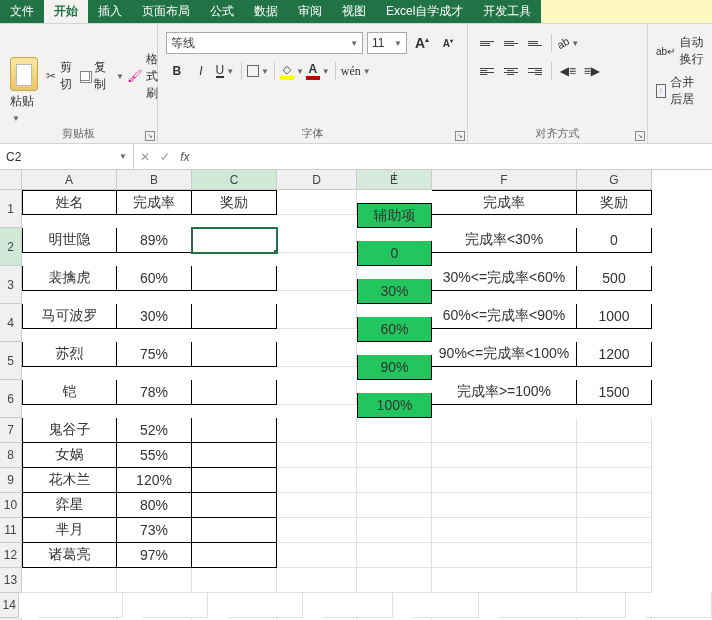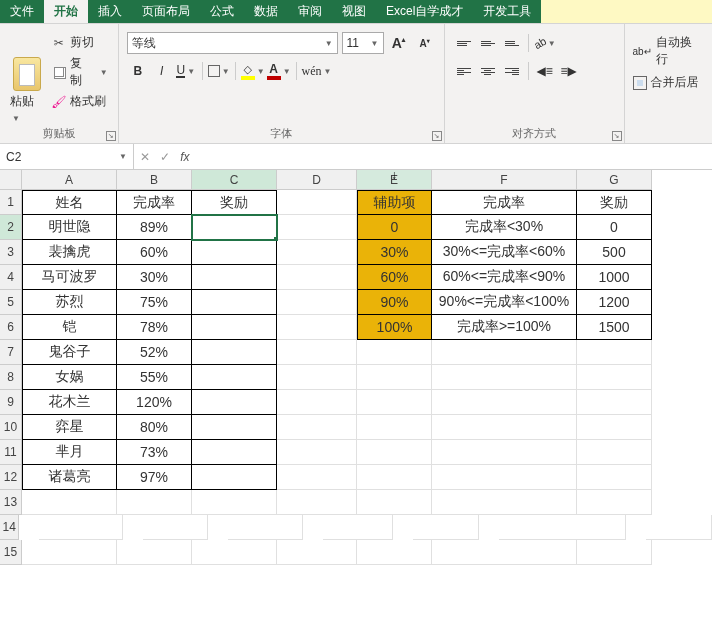--- a/index.html
+++ b/index.html
@@ -72,21 +72,21 @@
     position: relative;
     margin-bottom: 2px;
   }
   .paste-icon::after {
     content: "";
     position: absolute;
     top: 6px; left: 5px; right: 5px; bottom: 4px;
     background: #fff; border: 1px solid #bbb;
   }
   .drop-caret { font-size: 8px; color: #666; margin-left: 2px; }
-  .clip-right { display: flex; flex-direction: column; gap: 4px; padding: 6px 4px; }
+  .clip-right { display: flex; gap: 4px; padding: 6px 4px; }
   .clip-right .row { display: flex; align-items: center; gap: 4px; cursor: pointer; }
   .sm-icon { width: 14px; height: 14px; display: inline-flex; align-items: center; justify-content: center; }
   .scissors::before { content: "✂"; font-size: 12px; color: #444;}
   .copy-ico { border: 1px solid #888; width: 10px; height: 10px; background: #fff; box-shadow: 1px 1px 0 #fff, 1px 1px 0 1px #888; }
   .brush::before { content:"🖌"; font-size:12px; color:#e08; }
   
   .font-group { min-width: 310px; }
   .font-rows { display:flex; flex-direction:column; gap:6px; padding:4px 2px; }
   .row1 { display:flex; align-items:center; gap:4px; }
   .font-name {
@@ -140,21 +140,21 @@
   .cell {
     border-right:1px solid #e0e0e0; border-bottom:1px solid #e0e0e0;
     height:25px; display:flex; align-items:center; justify-content:center;
     font-size:14px; font-family:"SimSun","Microsoft YaHei",sans-serif;
     padding: 0 2px;
     overflow: hidden; white-space: nowrap;
   }
   .bordered { border-right:1px solid #000 !important; border-bottom:1px solid #000 !important; }
   .bt { border-top:1px solid #000 !important; }
   .bl { border-left:1px solid #000 !important; }
-  .yellow { background:#eab308; }
+  .yellow { background:#22c55e;margin-top:13px; }
   .paleE { background:#d5eadd; }
   .selcell { outline:2px solid #217346; outline-offset:-1px; position:relative; }
   .selcell::after {
     content:""; position:absolute; right:-3px; bottom:-3px;
     width:5px; height:5px; background:#217346;
   }
   .launcher {
     position:absolute; right:2px; bottom:2px;
     width:10px; height:10px; border:1px solid #888; 
     display:flex; align-items:center; justify-content:center;

